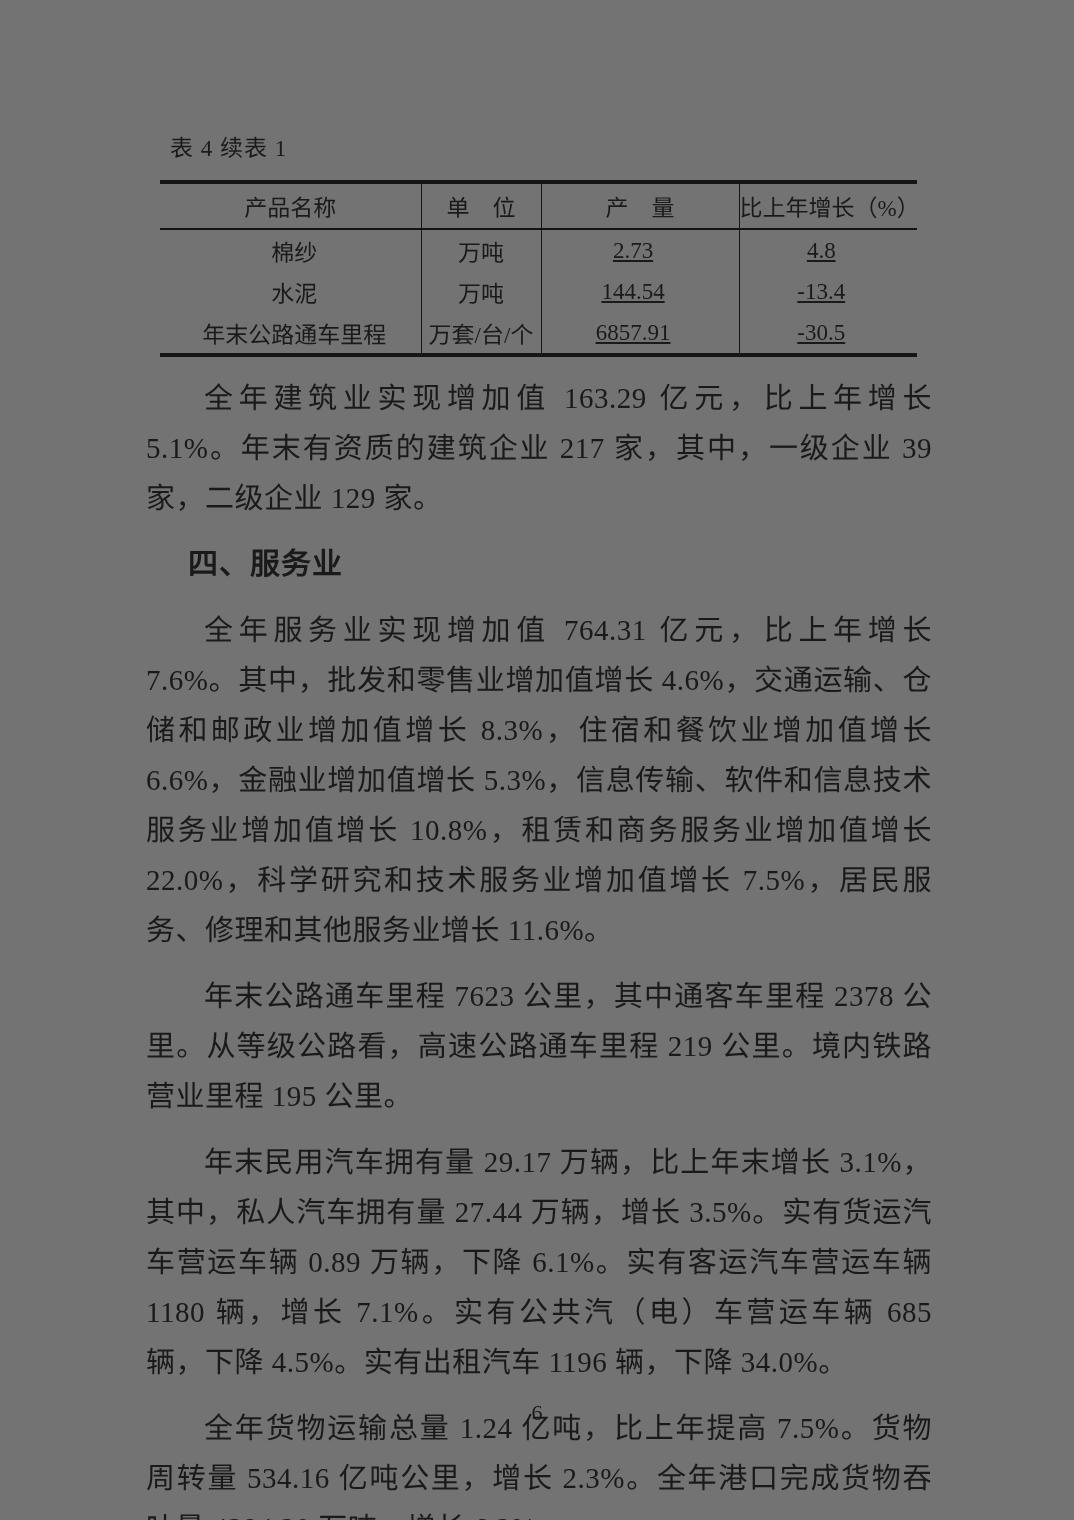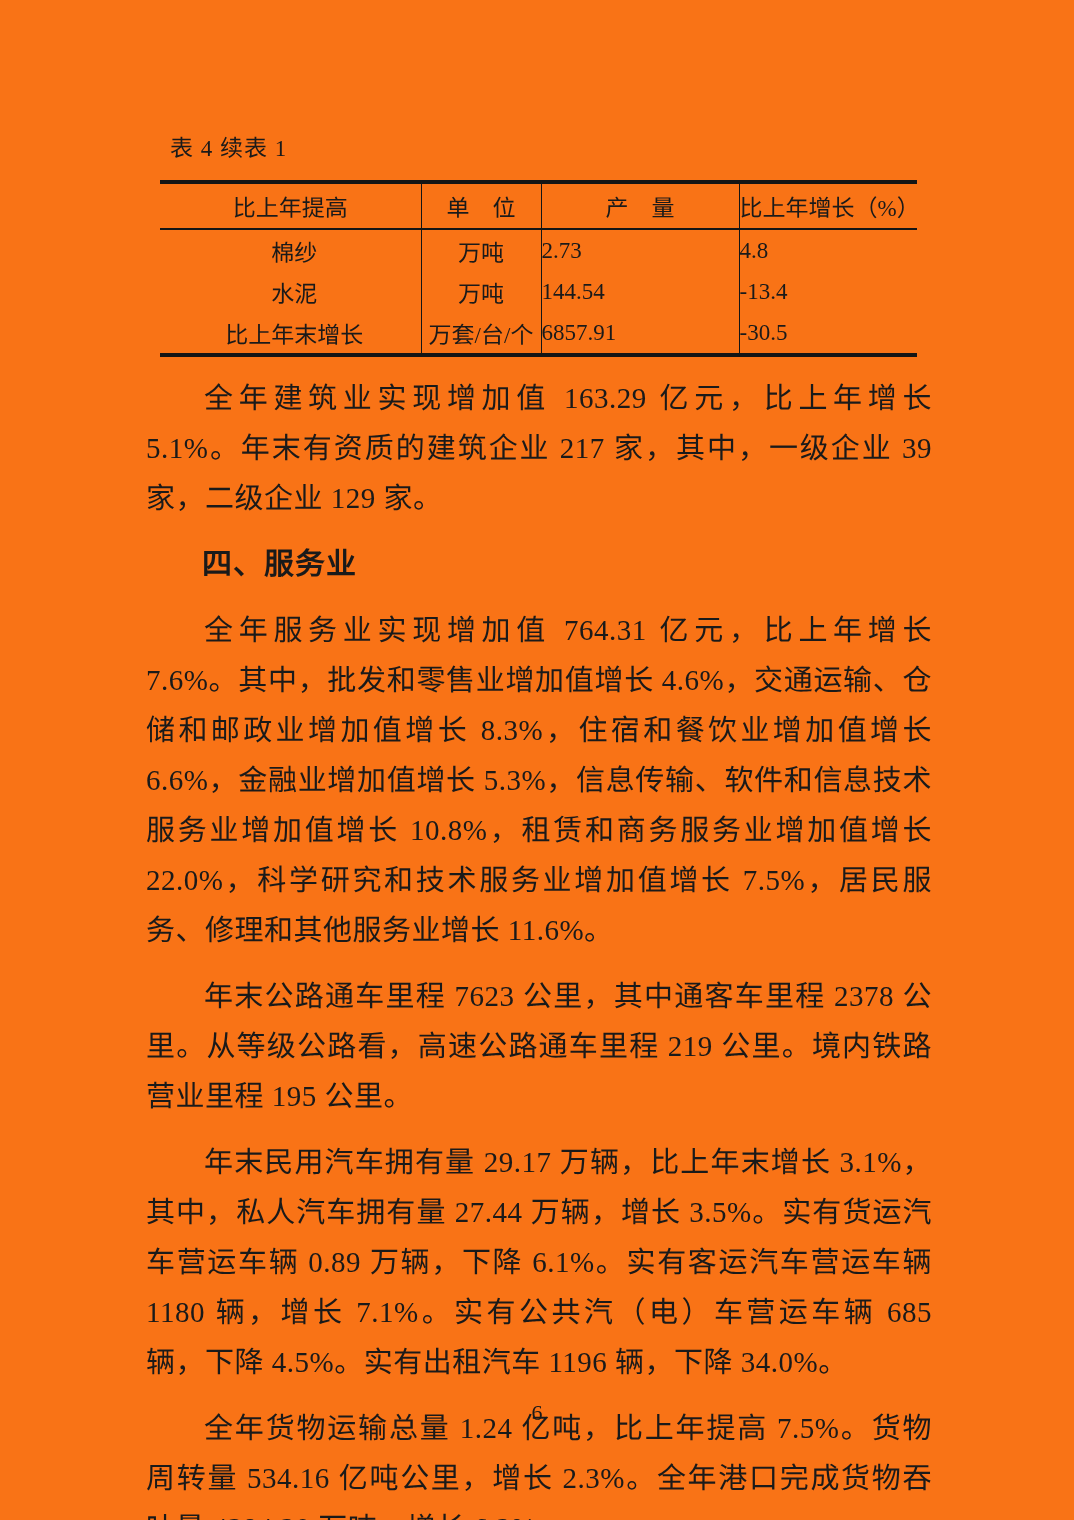--- a/index.html
+++ b/index.html
@@ -1,20 +1,20 @@
 <!DOCTYPE html>
 <html lang="zh-CN"><head>
 <meta charset="utf-8">
 <style>
   html, body { margin: 0; padding: 0; background: #ffffff; }
   .page {
     position: relative;
     width: 1074px;
     height: 1520px;
-    background: #f97316;
+    background: #737373;
     color: #1a1a1a;
     font-family: "Liberation Serif", "DejaVu Serif", serif;
     overflow: hidden;
     margin: 0 auto;
   }
   .content {
     position: absolute;
     left: 130px;
     top: 133px;
     width: 818px;
@@ -49,38 +49,38 @@
     height: 41px;
     padding: 0;
     vertical-align: middle;
   }
   .product-table th:not(:last-child),
   .product-table td:not(:last-child) {
     border-right: 1.5px solid #151515;
   }
   .product-table td.cell-name  { text-align: center;  padding-left: 8px; }
   .product-table td.cell-unit  { text-align: center; margin-left: 31px; }
-  .product-table td.cell-num   { text-align: left; padding-right: 14px; }
+  .product-table td.cell-num   { text-align: center; padding-right: 14px; text-decoration: underline; }
   .body-text {
     margin-top: 11px;
   }
   .para {
     font-size: 29px;
     line-height: 50px;
     text-align: justify;
     text-indent: 2em;
     margin: 16px;
     letter-spacing: 0.5px;
   }
   .section-heading {
     font-family: "Liberation Sans", "DejaVu Sans", sans-serif;
     font-size: 30px;
     font-weight: bold;
     line-height: 50px;
-    margin: 14px;
+    margin: 0;
     padding-left: 58px;
     letter-spacing: 1px;
   }
   .page-number {
     position: absolute;
     top: 1398px;
     left: 0;
     width: 100%;
     text-align: center;
     font-size: 22px;
@@ -97,41 +97,41 @@
 
     <table class="product-table">
       <colgroup>
         <col class="c1">
           <col class="c2">
           <col class="c3">
           <col class="c4">
       </colgroup>
       <thead>
         <tr>
-          <th>比上年提高</th>
+          <th>产品名称</th>
           <th>单　位</th>
           <th>产　量</th>
           <th>比上年增长（%）</th>
         </tr>
       </thead>
       <tbody>
         <tr>
           <td class="cell-name">棉纱</td>
           <td class="cell-unit">万吨</td>
           <td class="cell-num">2.73</td>
           <td class="cell-num">4.8</td>
         </tr>
         <tr>
           <td class="cell-name">水泥</td>
           <td class="cell-unit">万吨</td>
           <td class="cell-num">144.54</td>
           <td class="cell-num">-13.4</td>
         </tr>
         <tr>
-          <td class="cell-name">比上年末增长</td>
+          <td class="cell-name">年末公路通车里程</td>
           <td class="cell-unit">万套/台/个</td>
           <td class="cell-num">6857.91</td>
           <td class="cell-num">-30.5</td>
         </tr>
       </tbody>
     </table>
 
     <div class="body-text">
       <p class="para">全年建筑业实现增加值 163.29 亿元，比上年增长 5.1%。年末有资质的建筑企业 217 家，其中，一级企业 39 家，二级企业 129 家。</p>
       <h2 class="section-heading">四、服务业</h2>

